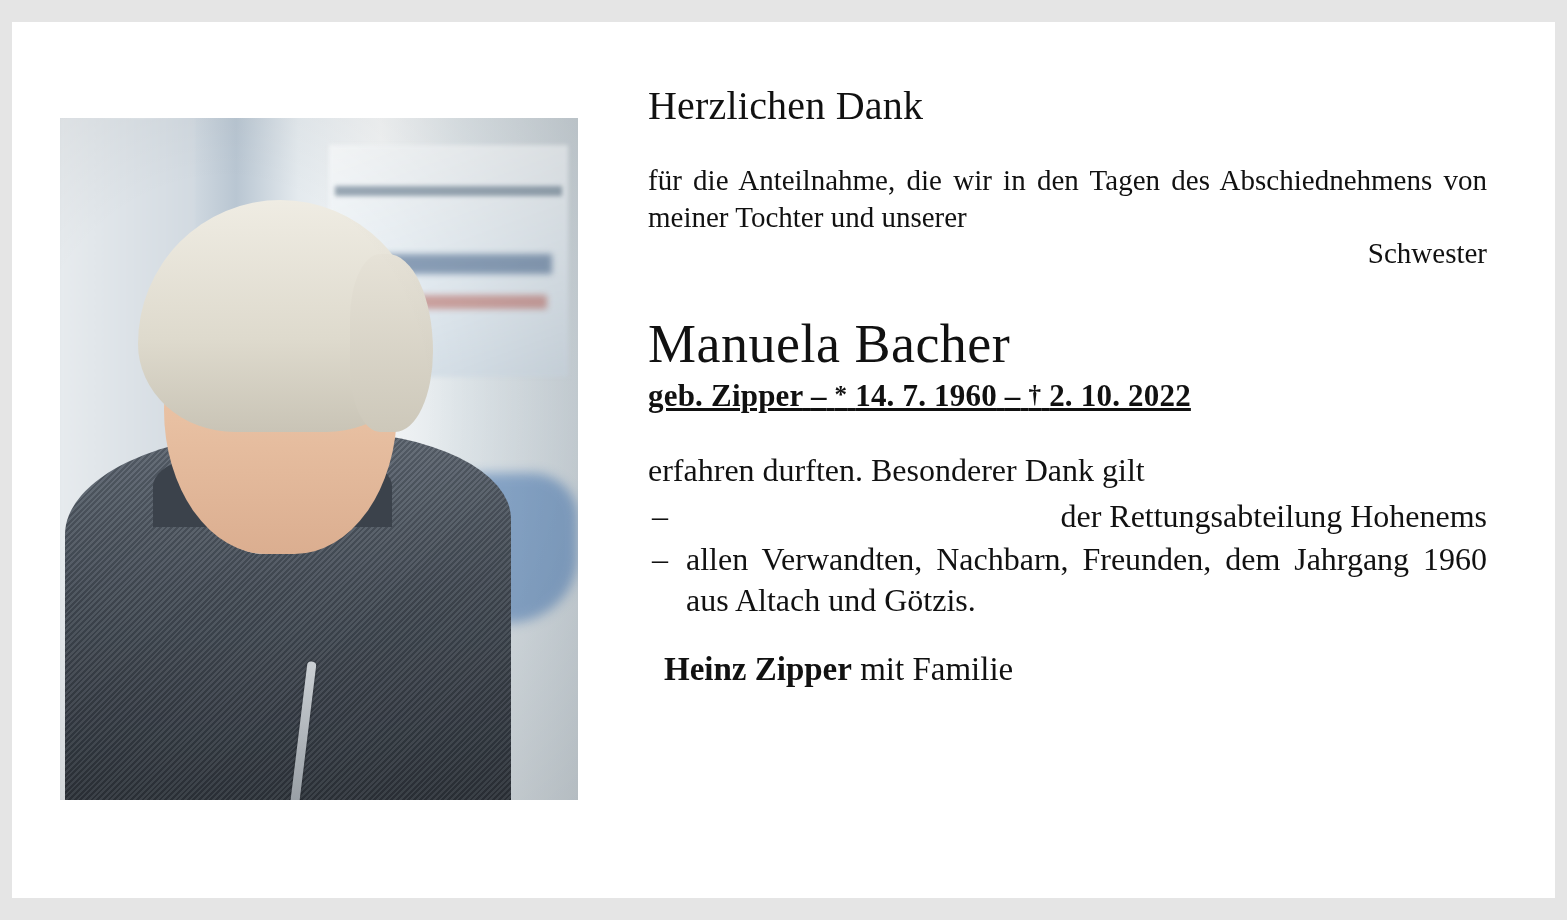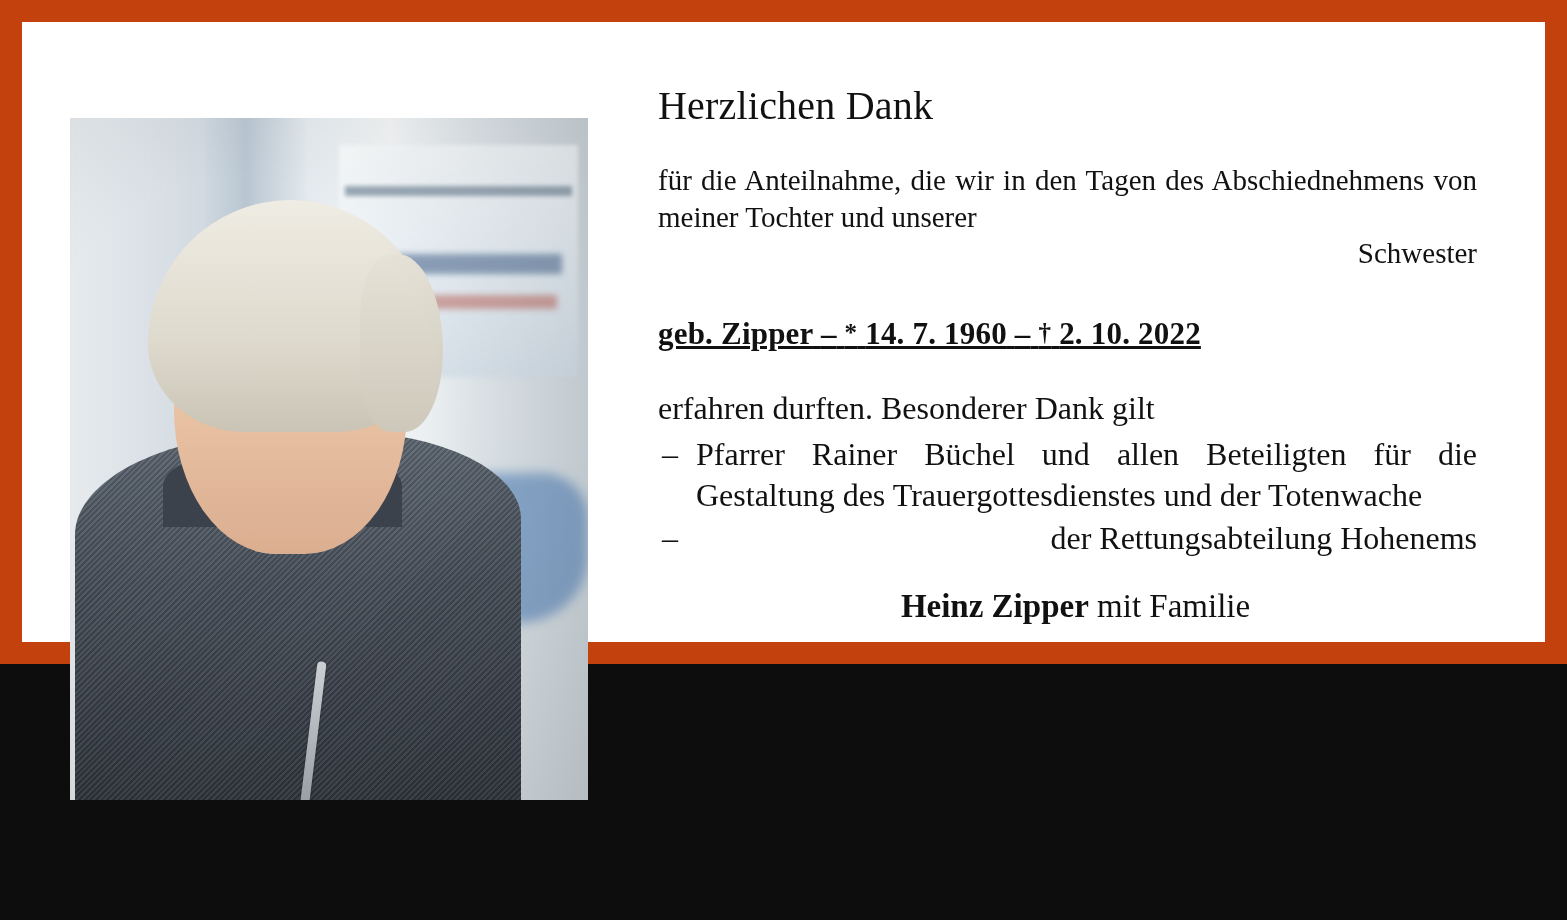--- a/index.html
+++ b/index.html
@@ -10,24 +10,24 @@
   body {
     width: 1567px;
     height: 920px;
     overflow: hidden;
     font-family: "Liberation Serif", serif;
   }
   .notice {
     position: absolute;
     left: 0; top: 0;
     width: 1567px;
-    height: 664px;
-    background: #c2410c;
+    height: 920px;
+    background: #e5e5e5;
     box-sizing: border-box;
-    padding: 22px 22px;
+    padding: 22px 12px;
   }
   .notice-inner {
     width: 100%;
     height: 100%;
     background: #ffffff;
     box-sizing: border-box;
     display: flex;
     flex-direction: row;
     padding: 0;
     position: relative;
@@ -292,21 +292,20 @@
   ul.thanks-list li::before {
     content: "–";
     position: absolute;
     left: 4px;
     top: 0;
   }
   ul.thanks-list li.nojust { text-align: right; }
   .signature {
     font-size: 33px;
     margin: 12px 0 0 16px;
-    text-align: center;
   }
   .signature b { font-weight: bold; }
 </style>
 </head>
 <body>
 
 <div class="notice">
   <div class="notice-inner">
 
     <div class="photo-col">
@@ -339,36 +338,37 @@
     </div>
 
     <div class="text-col">
       <div class="thanks-title">Herzlichen Dank</div>
 
       <p class="intro">
         <span>für die Anteilnahme, die wir in den Tagen des Abschiednehmens von meiner Tochter und unserer</span>
         <span class="last-line">Schwester</span>
       </p>
 
+      <div class="name">Manuela Bacher</div>
 
       <div class="dates">
         <span>geb. Zipper</span>
         <span class="sep">–</span>
         <span class="sym">*</span>
         <span>14. 7. 1960</span>
         <span class="sep">–</span>
         <span class="sym">†</span>
         <span>2. 10. 2022</span>
       </div>
 
       <p class="after">erfahren durften. Besonderer Dank gilt</p>
 
       <ul class="thanks-list">
-        <li>Pfarrer Rainer Büchel und allen Beteiligten für die Gestaltung des Trauergottesdienstes und der Totenwache</li>
         <li class="nojust">der Rettungsabteilung Hohenems</li>
+        <li>allen Verwandten, Nachbarn, Freunden, dem Jahrgang 1960 aus Altach und Götzis.</li>
       </ul>
 
       <p class="signature">
         <b>Heinz Zipper</b><span> mit Familie</span>
       </p>
     </div>
 
   </div>
 </div>
 

